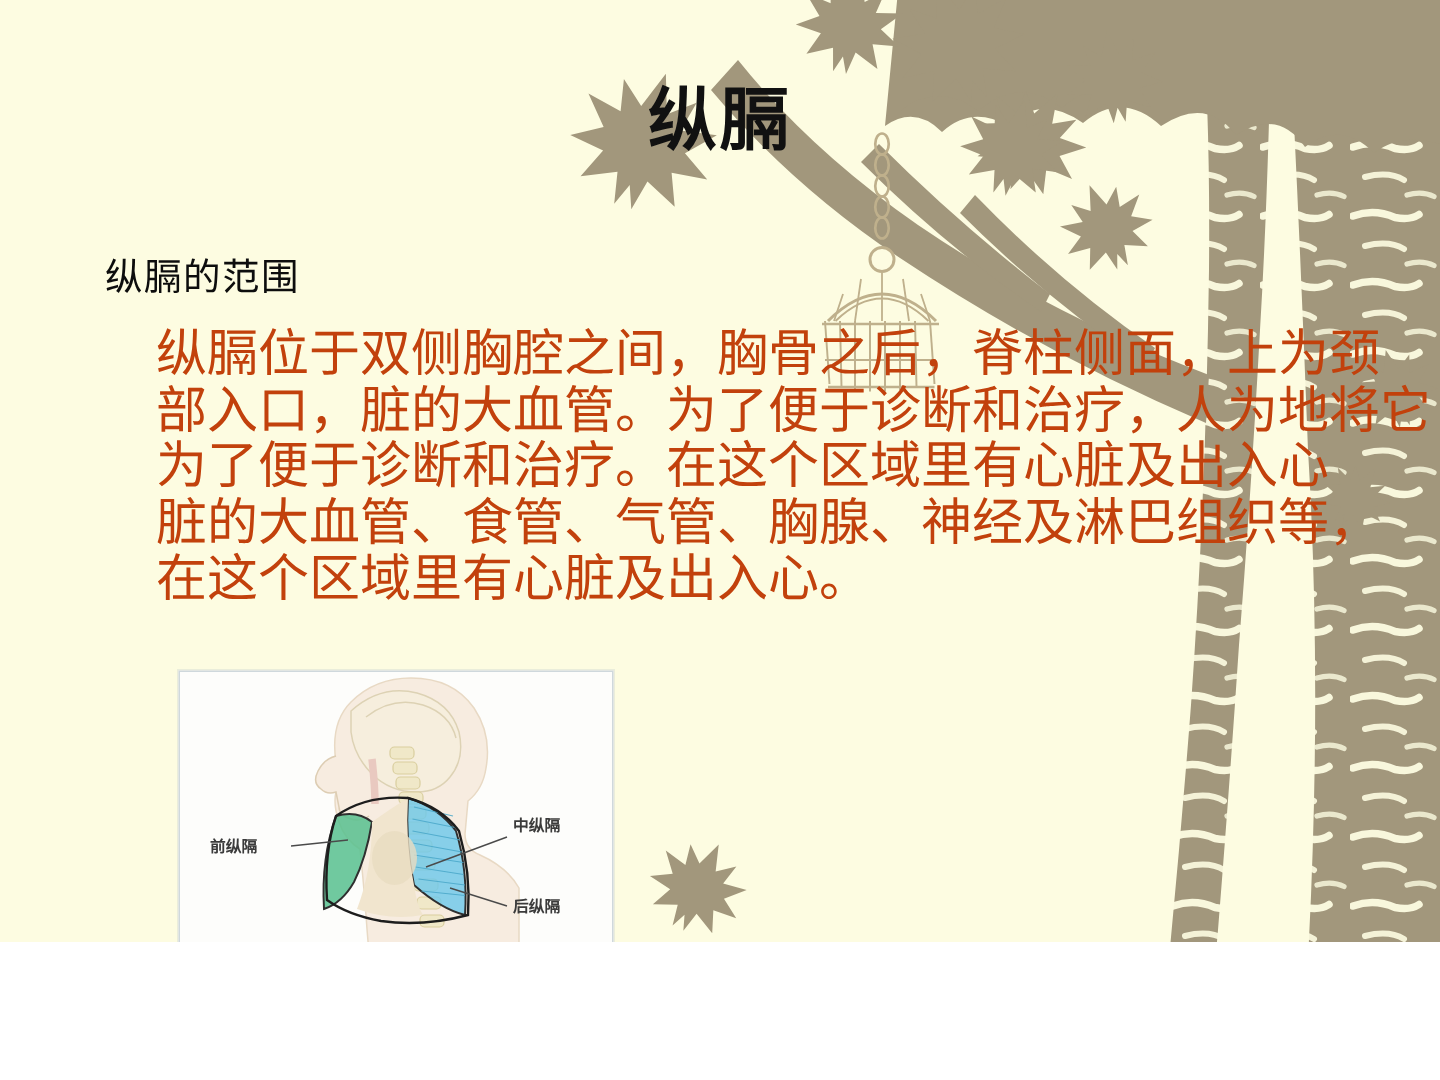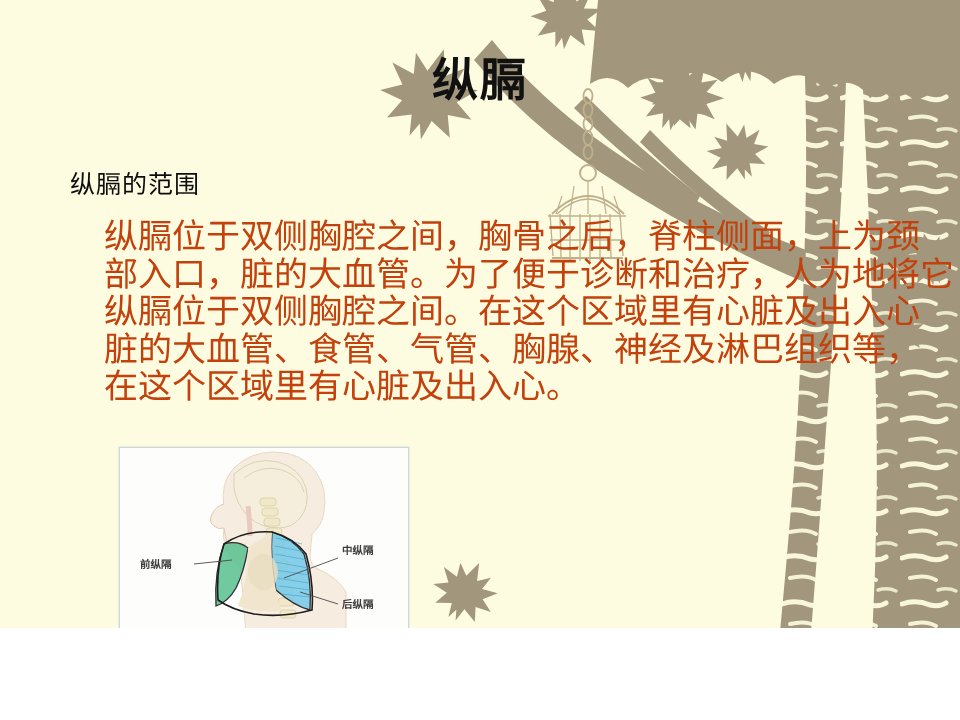--- a/index.html
+++ b/index.html
@@ -212,21 +212,21 @@
     </g>
   </svg>
 
   <div class="title">纵膈</div>
 
   <div class="heading">纵膈的范围</div>
 
   <div class="body-text">
     <div class="body-line">纵膈位于双侧胸腔之间，胸骨之后，脊柱侧面，上为颈</div>
     <div class="body-line">部入口，脏的大血管。为了便于诊断和治疗，人为地将它</div>
-    <div class="body-line">纵膈位于双侧胸腔之间。在这个区域里有心脏及出入心</div>
+    <div class="body-line">为了便于诊断和治疗。在这个区域里有心脏及出入心</div>
     <div class="body-line">脏的大血管、食管、气管、胸腺、神经及淋巴组织等，</div>
     <div class="body-line">在这个区域里有心脏及出入心。</div>
   </div>
 
   <div class="figure">
     <svg width="288" height="182" viewBox="0 0 288 182">
       <rect x="0" y="0" width="288" height="182" fill="#fdfdfb"></rect>
 
       <g>
         <path d="M104,60 q-4,-26 10,-40 q16,-16 40,-16 q28,0 42,20 q12,18 8,40

